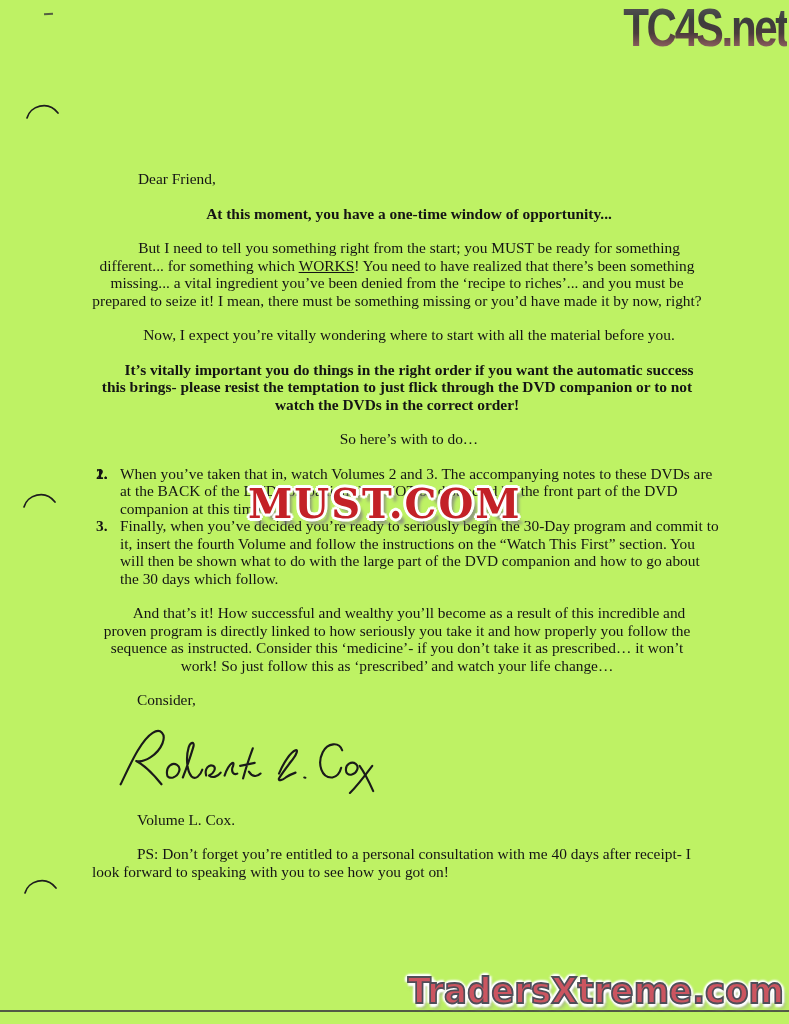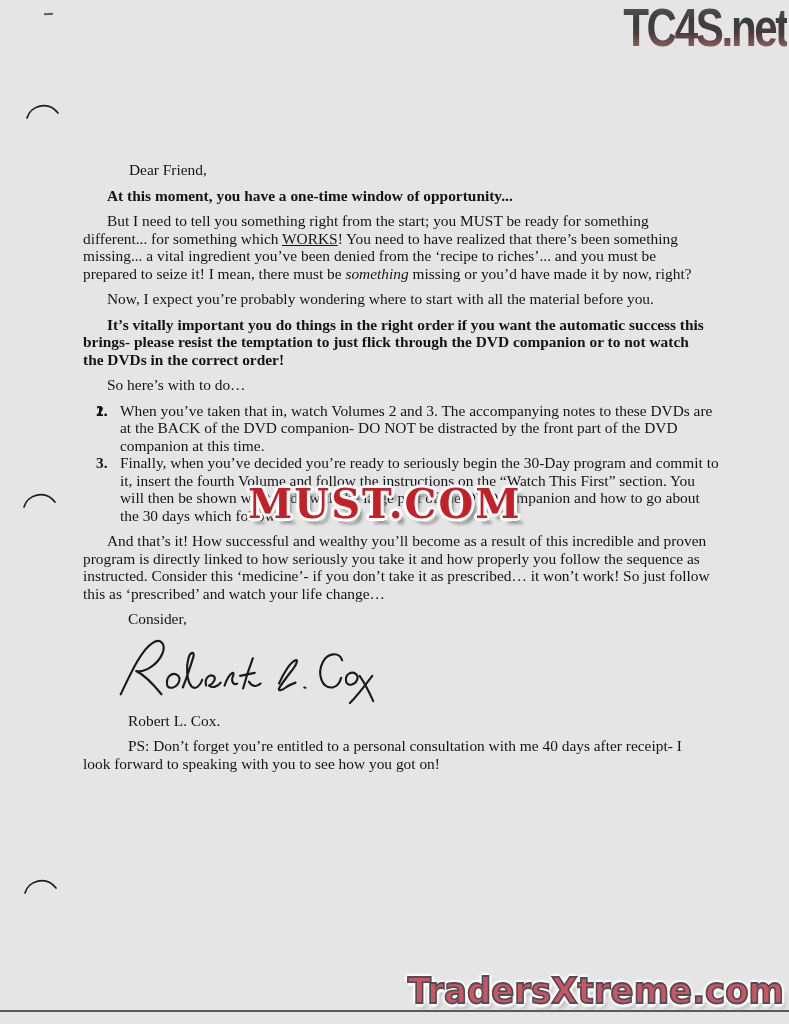--- a/index.html
+++ b/index.html
@@ -2,21 +2,21 @@
 <html><head>
 <meta charset="utf-8">
 <style>
   html, body { margin:0; padding:0; }
   body {
     width:789px; height:1024px; position:relative; overflow:hidden;
     background:#fefefe;
     font-family:"Liberation Serif","DejaVu Serif",serif;
     color:#141414;
   }
-  .page { position:absolute; inset:0; background:#e5e5e5; }
+  .page { position:absolute; inset:0; background:#bef264; }
 
   
   .corner-dash {
     position:absolute; left:44px; top:13px; width:9px; height:2px;
     background:#3a3a3a; transform:rotate(-4deg); opacity:.8;
   }
   .punch { position:absolute; width:36px; height:20px; }
   .punch svg { display:block; width:100%; height:100%; }
   .punch-1 { left:25px; top:101px; }
   .punch-2 { left:22px; top:490px; }
@@ -61,28 +61,28 @@
       3px 4px 4px rgba(150,150,150,.8);
     transform:scaleY(1.04);
   }
 
   
   .letter {
     position:absolute; top:0; left:0; right:0; z-index:2;
     padding:153px 70px 0 75px;
     font-size:15.4px; line-height:17.5px;
   }
-  .letter p { margin:8px; }
+  .letter p { margin:17px; }
   .gap { margin-top:18px; }
   .gap-lg { margin-top:21px; }
   .b { font-weight:bold; }
-  .i { font-style:italic; }
+  .i { }
   .u { text-decoration:underline; }
   .ind-lg { text-indent:46px; }
-  .ind-md { text-indent:24px; }
+  .ind-md { text-indent:24px;text-align:center; }
   .ind-sm { text-indent:45px; }
 
   .steps { margin-top:7px; }
   .step { position:relative; padding-left:45px; }
   .step .num { position:absolute; left:21px; top:0; font-weight:bold; }
 
   .sig-wrap { margin:3px 0 0 36px; height:68px; }
   .sig-wrap svg { display:block; }
   .name-line { text-indent:45px; margin-top:9px; }
   .ps-line { text-indent:45px; }
@@ -117,21 +117,21 @@
 
   <div class="letter">
 
     <p class="ind-lg">Dear Friend,</p>
 
 
     <p class="gap ind-md b">At this moment, you have a one-time window of opportunity...</p>
 
     <p class="gap ind-md"><span>But I need to tell you something right from the start; you MUST be ready for something different... for something which </span><span class="u">WORKS</span><span>! You need to have realized that there’s been something missing... a vital ingredient you’ve been denied from the ‘recipe to riches’... and you must be prepared to seize it! I mean, there must be </span><span class="i">something</span><span> missing or you’d have made it by now, right?</span></p>
 
-    <p class="gap ind-md">Now, I expect you’re probably wondering where to start with all the material before you.</p>
+    <p class="gap ind-md">Now, I expect you’re vitally wondering where to start with all the material before you.</p>
 
     <p class="gap ind-md b">It’s vitally important you do things in the right order if you want the automatic success this brings- please resist the temptation to just flick through the DVD companion or to not watch the DVDs in the correct order!</p>
 
     <p class="gap-lg ind-md">So here’s with to do…</p>
 
     <div class="steps">
       <div class="step">
         <span class="num">1.</span>
       </div>
       <div class="step">
@@ -160,17 +160,17 @@
           <path d="M170,49 C175,37 182,27 187,25 C190,24 188,29 185,33 C179,41 172,50 170,54 C169,57 173,56 177,53 C180,51 184,49 187,48"></path>
           <path d="M196,53 l1.2,0.2"></path>
           <path d="M235,25 C232,16 220,17 215,27 C209,39 214,54 225,53 C230,52 233,47 234,43"></path>
           <path d="M239,46 C238,39 245,36 249,39 C253,42 250,49 245,50 C241,51 239,48 239,46"></path>
           <path d="M253,41 C258,48 263,58 267,67"></path>
           <path d="M266,41 C260,49 251,61 243,69"></path>
         </g>
       </svg>
     </div>
 
-    <p class="name-line">Robert L. Cox.</p>
+    <p class="name-line">Volume L. Cox.</p>
     <p class="ps-line">PS: Don’t forget you’re entitled to a personal consultation with me 40 days after receipt- I look forward to speaking with you to see how you got on!</p>
 
   </div>
 </div>
 
 </body></html>

